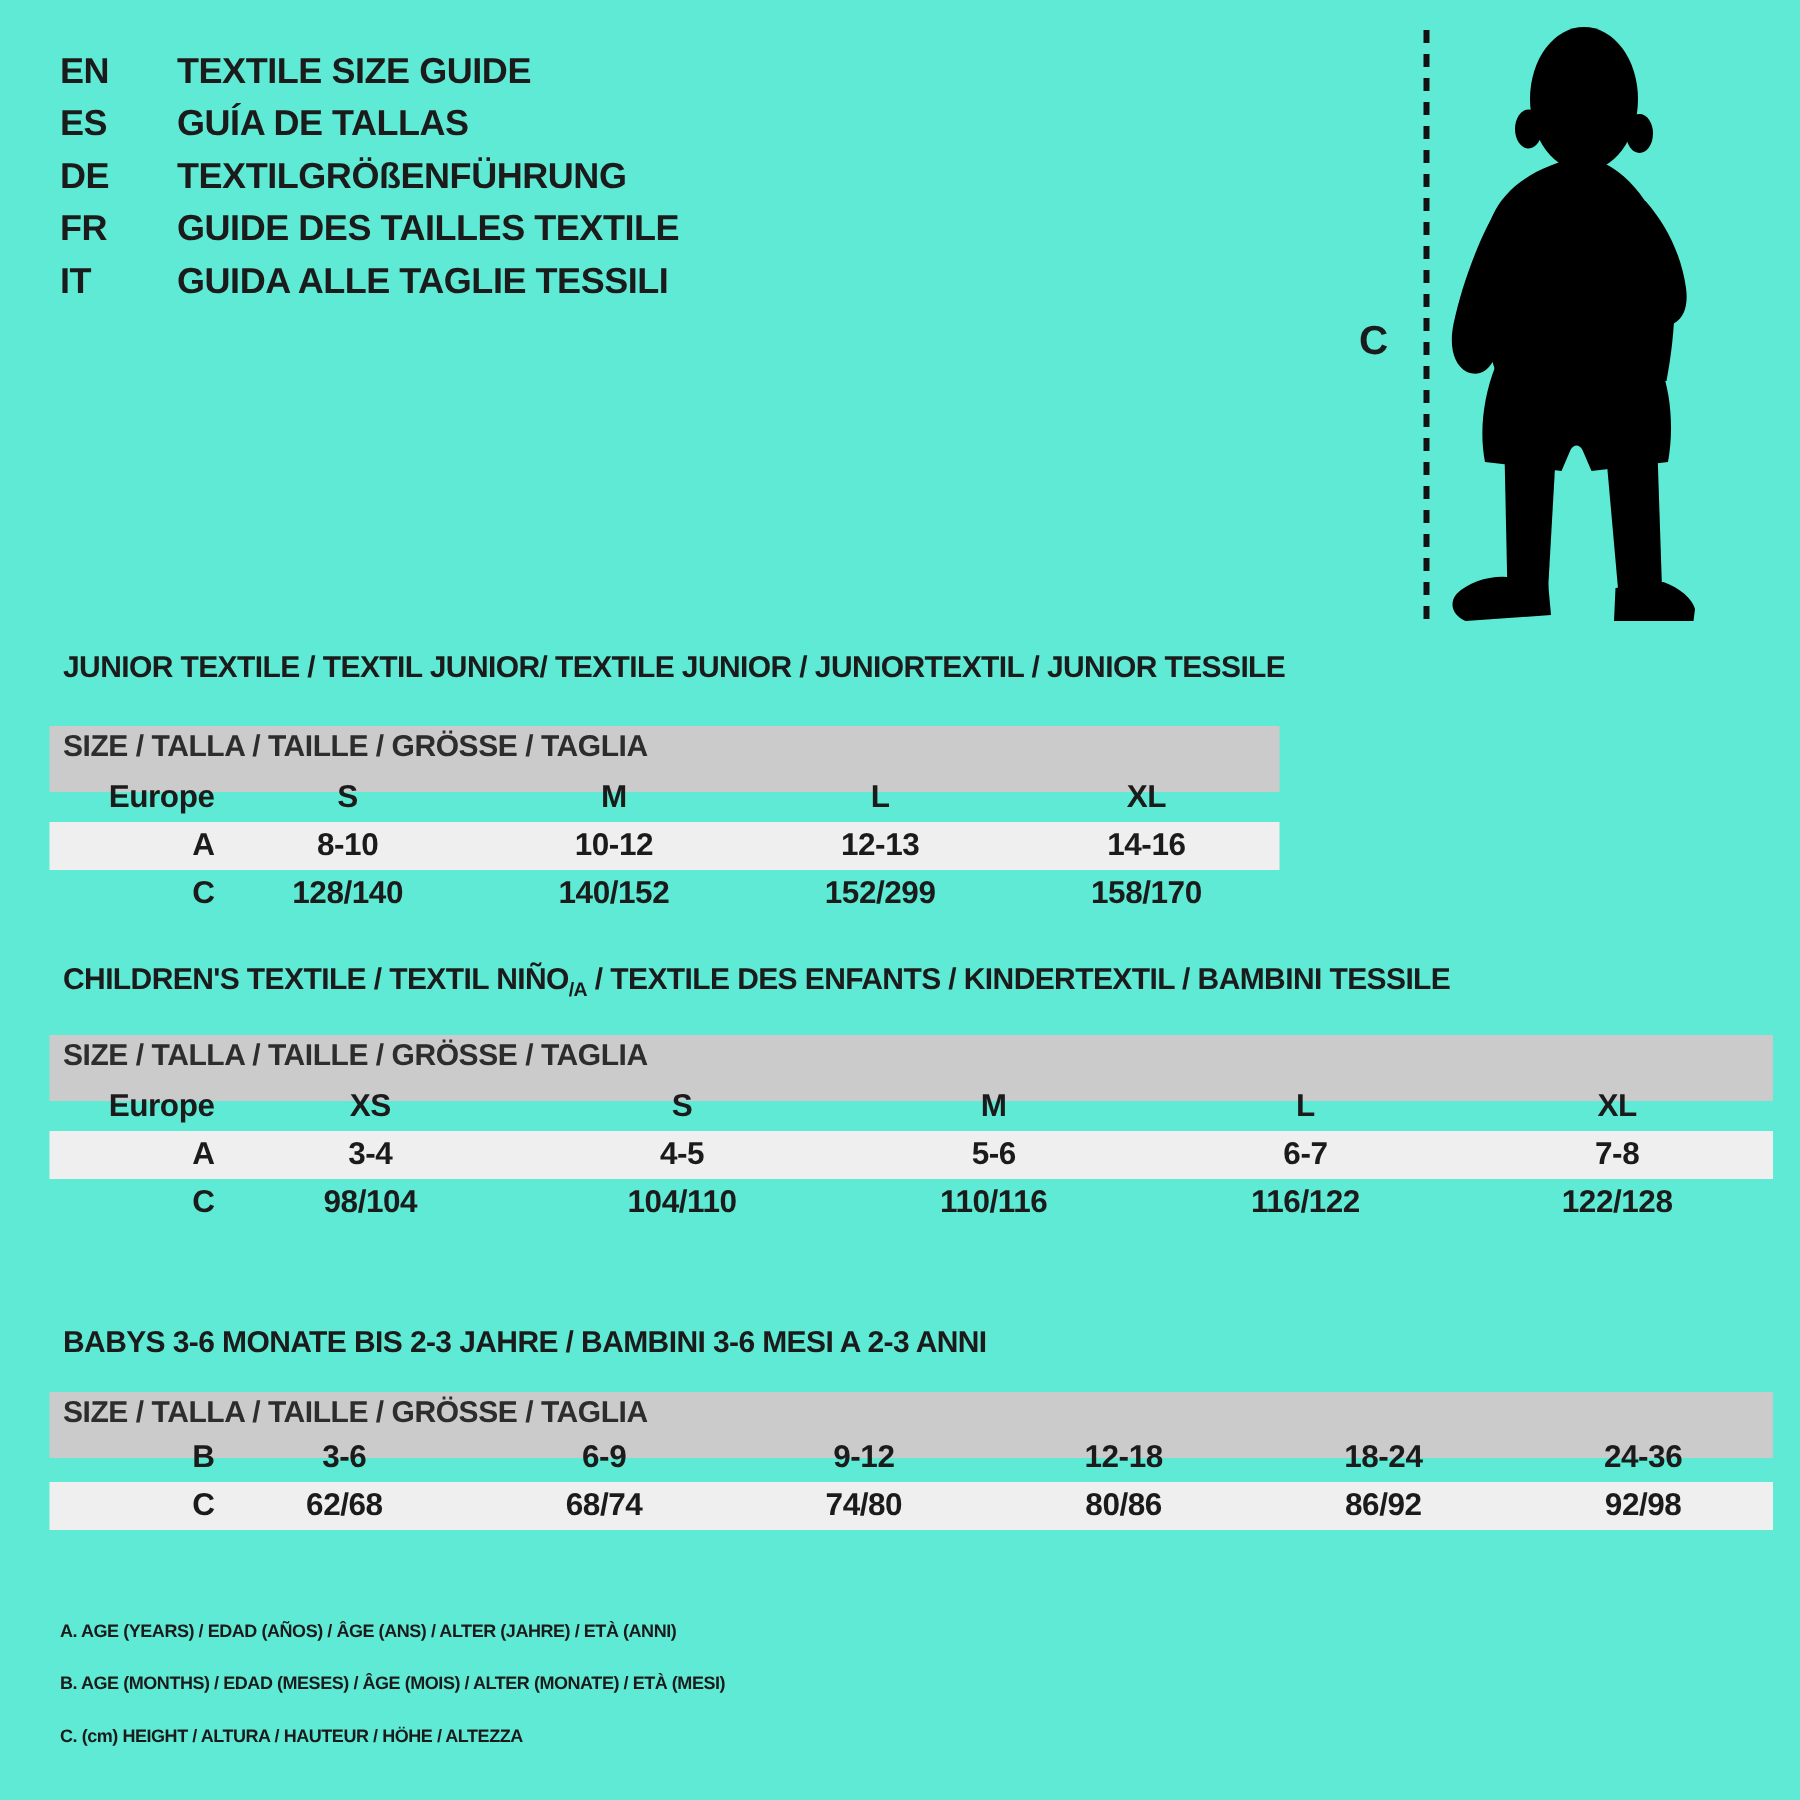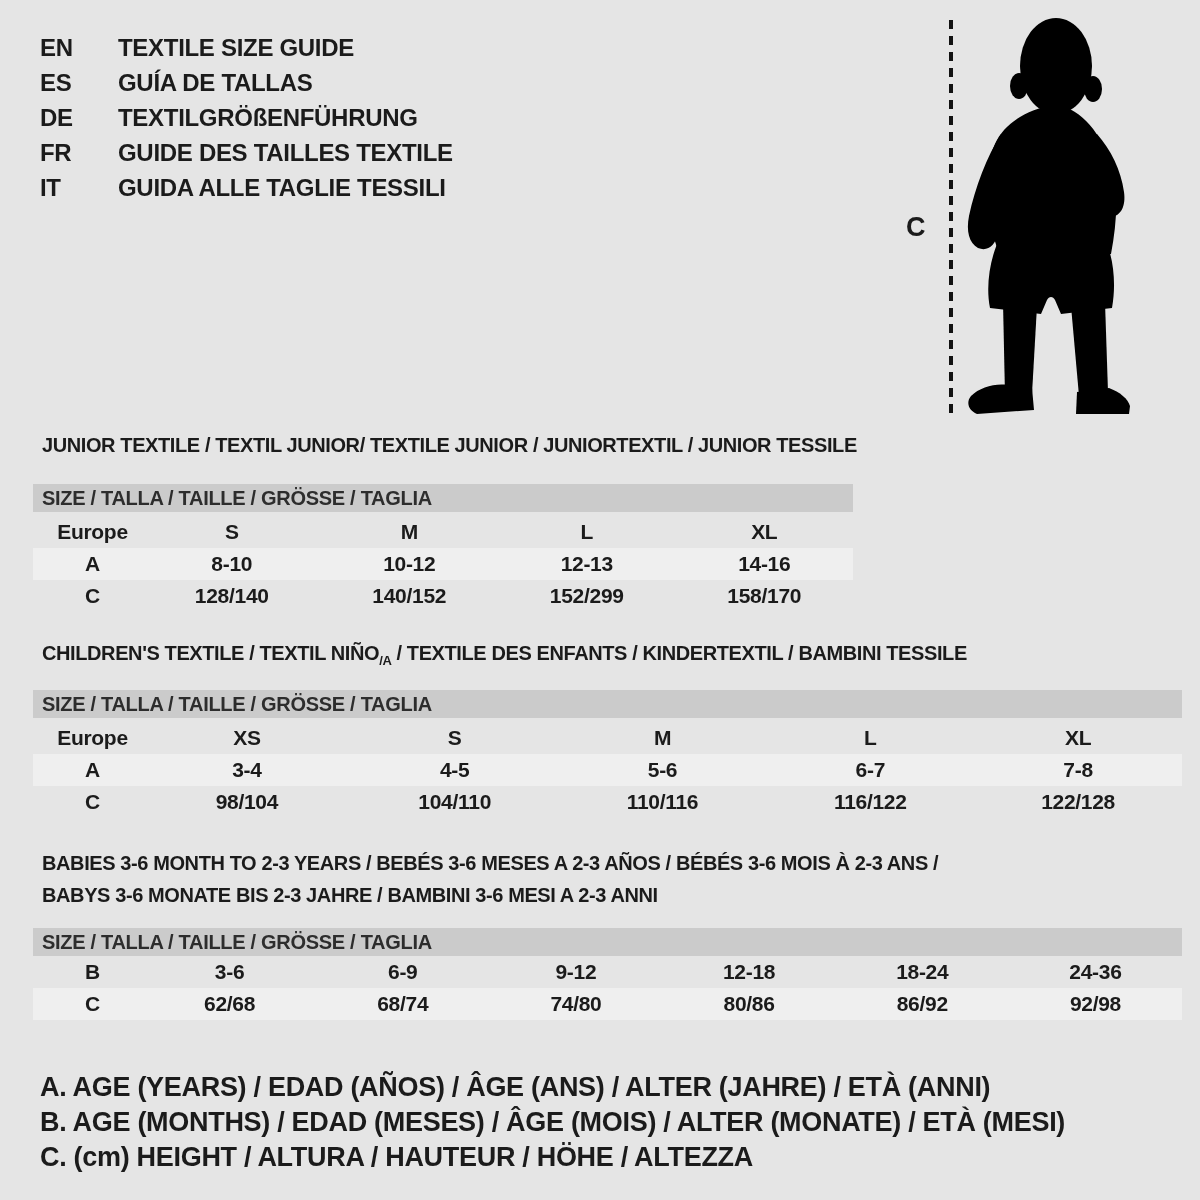--- a/index.html
+++ b/index.html
@@ -1,43 +1,43 @@
 <!DOCTYPE html>
 <html><head>
 <meta charset="utf-8">
 <style>
   html,body{margin:0;padding:0;background:#fdfdfd;}
   .canvas{
-    position:relative;width:1200px;height:1200px;background:#e5e5e5;
+    position:relative;width:1200px;height:1200px;background:#5eead4;
     font-family:"Liberation Sans",sans-serif;font-weight:700;color:#1b1b1b;
     letter-spacing:-0.3px;overflow:hidden;
   }
   
   .lang-block{position:absolute;left:40px;top:30px;}
   .lang-row{display:flex;height:35px;align-items:center;font-size:24px;white-space:nowrap;}
   .lang-code{width:78px;}
   
   .dash-line{position:absolute;left:949px;top:20px;width:4px;height:396px;
     background:repeating-linear-gradient(to bottom,#121212 0 9px,transparent 9px 16px);}
   .measure-label{position:absolute;left:906px;top:212px;font-size:27px;}
   .silhouette{position:absolute;left:958px;top:12px;width:182px;height:406px;}
   
   .table-block{position:absolute;}
   .sec-title{position:absolute;left:9px;top:0;font-size:20px;letter-spacing:-0.4px;white-space:nowrap;line-height:24px;text-align:center;}
   .sec-title .sub{font-size:13px;vertical-align:sub;}
-  .size-bar{position:absolute;left:0;right:0;height:28px;line-height:28px;
+  .size-bar{position:absolute;left:0;right:0;height:44px;line-height:28px;
     padding-left:9px;background:#cbcbcb;color:#2d2d2d;font-size:20px;white-space:nowrap;box-sizing:border-box;}
   .rows{position:absolute;left:0;right:0;}
   .row{display:grid;height:32px;align-items:center;font-size:21px;}
   .row.shaded{background:#efefef;}
   .cell{text-align:center;white-space:nowrap;}
-  .cell.label{text-align:center;padding-left:9px;}
+  .cell.label{text-align:right;padding-left:9px;}
   
   .legend-block{position:absolute;left:40px;top:1070px;}
-  .legend-line{font-size:27px;line-height:35px;white-space:nowrap;}
+  .legend-line{font-size:12px;line-height:35px;white-space:nowrap;}
 </style>
 </head>
 <body>
 
 <div class="canvas">
 
   <div class="lang-block">
     <div class="lang-row">
       <span class="lang-code">EN</span>
       <span class="lang-label">TEXTILE SIZE GUIDE</span>
@@ -131,21 +131,20 @@
           <div class="cell">98/104</div>
           <div class="cell">104/110</div>
           <div class="cell">110/116</div>
           <div class="cell">116/122</div>
           <div class="cell">122/128</div>
         </div>
       </div>
   </section>
 
   <section class="table-block" style="left:33px;top:851px;width:1149px;height:175px;">
-    <div class="sec-title" style="top:0;">BABIES 3-6 MONTH TO 2-3 YEARS / BEBÉS 3-6 MESES A 2-3 AÑOS / BÉBÉS 3-6 MOIS À 2-3 ANS /</div>
     <div class="sec-title" style="top:32px;">BABYS 3-6 MONATE BIS 2-3 JAHRE / BAMBINI 3-6 MESI A 2-3 ANNI</div>
     <div class="size-bar" style="top:77px;">SIZE / TALLA / TAILLE / GRÖSSE / TAGLIA</div>
     <div class="rows" style="top:105px;">
         <div class="row" style="grid-template-columns: 110px repeat(6, 1fr);">
           <div class="cell label">B</div>
           <div class="cell">3-6</div>
           <div class="cell">6-9</div>
           <div class="cell">9-12</div>
           <div class="cell">12-18</div>
           <div class="cell">18-24</div>

